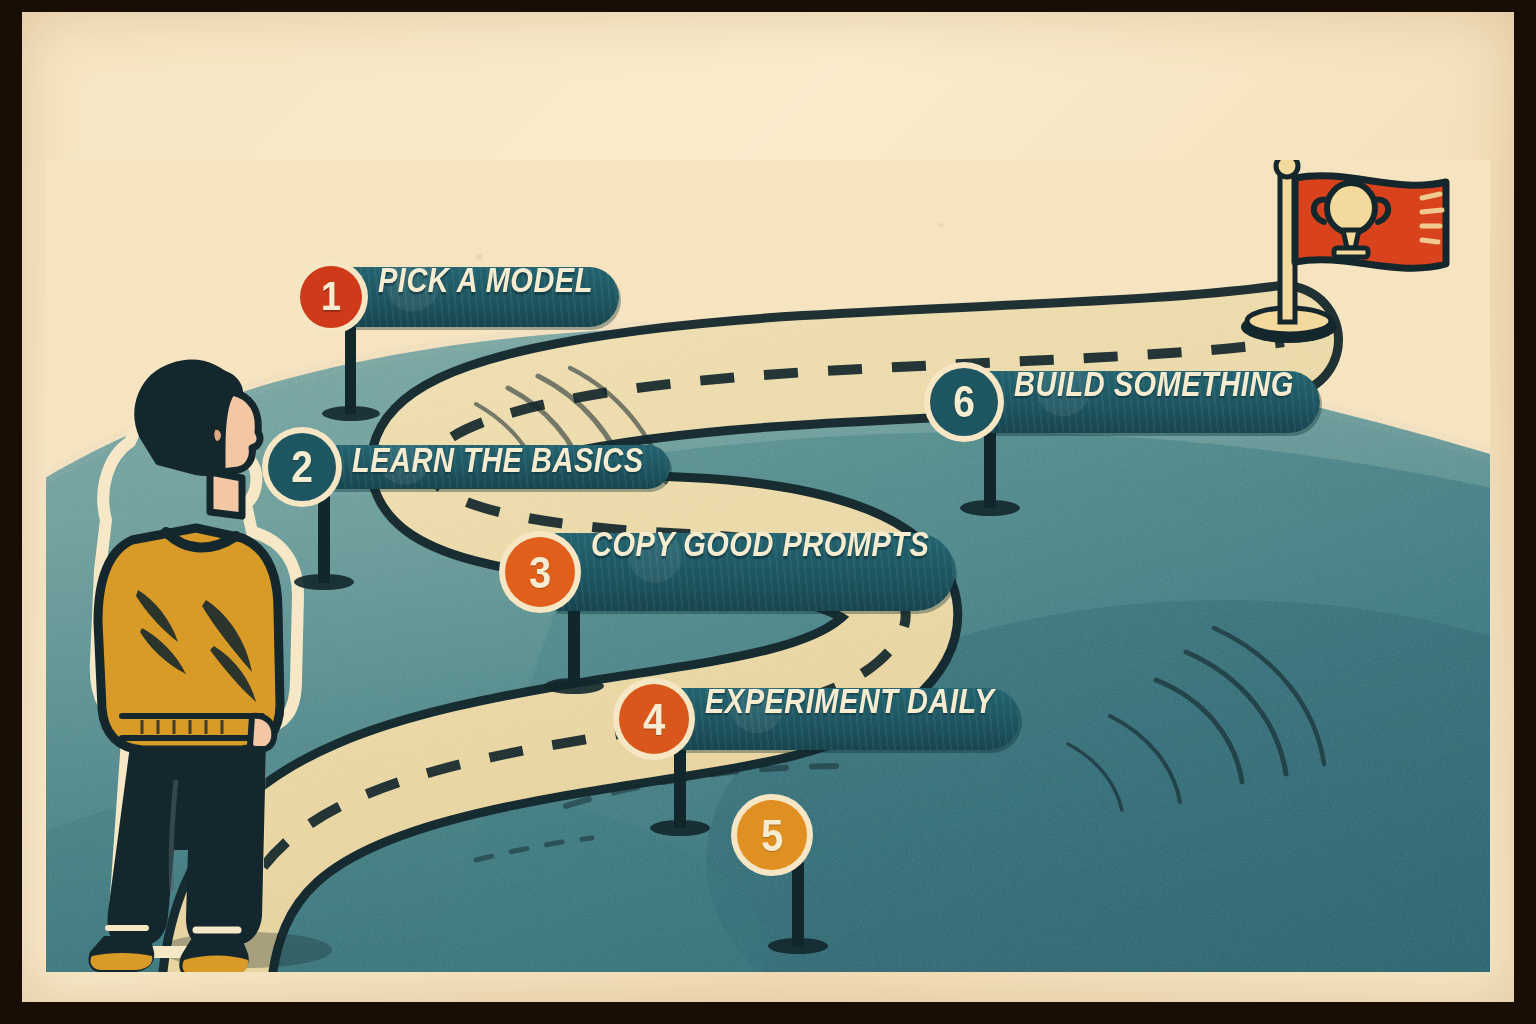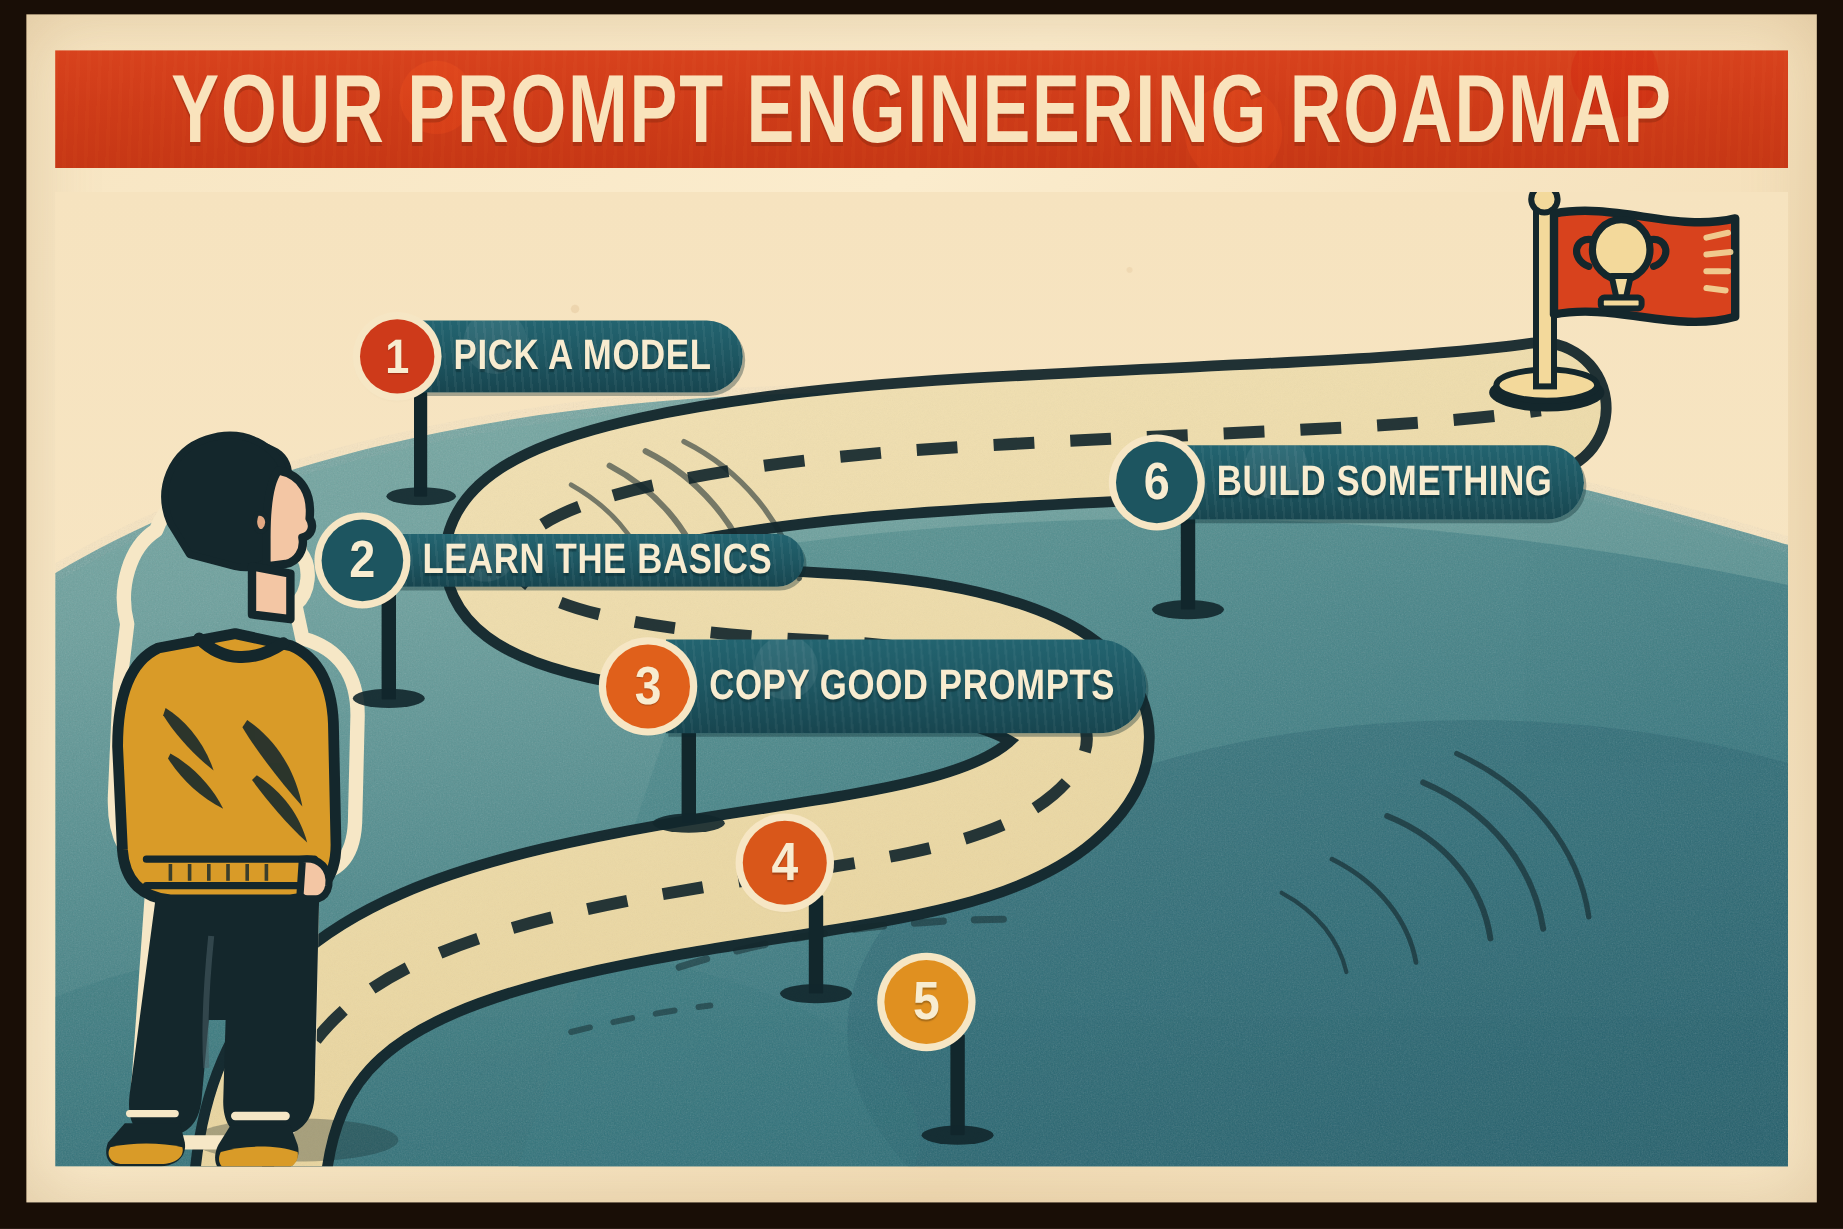--- a/index.html
+++ b/index.html
@@ -89,23 +89,24 @@
   }
   .badge span{
     font-weight:bold;color:#f8ecd0;
     transform:scaleY(1.12);
     text-shadow:0 1px 1px rgba(0,0,0,.25);
   }
   .pill{
     position:relative;z-index:2;
     background:linear-gradient(180deg,#236470 0%,#1d5560 55%,#17454f 100%);
     color:#f8ecd0;
-    display:flex;align-items:center;
+    display:flex;
     border-radius:0 46px 46px 0;
     box-shadow:2px 3px 0 rgba(10,40,45,.35);
+    font-style:italic;
   }
   .pill:before{
     content:"";position:absolute;inset:0;border-radius:0 46px 46px 0;
     background-image:
       repeating-linear-gradient(85deg, rgba(255,255,255,.05) 0 2px, transparent 2px 7px),
       radial-gradient(circle at 25% 30%, rgba(255,255,255,.07) 0 26px, transparent 27px);
     pointer-events:none;
   }
   .pill span{
     position:relative;
@@ -126,23 +127,20 @@
     opacity:.9;
   }
 </style>
 </head>
 <body>
 
 <div id="poster">
   <div class="frame-outer"></div>
   <div class="paper"></div>
 
-  <div class="banner">
-    <div class="banner-title">YOUR PROMPT ENGINEERING ROADMAP</div>
-  </div>
 
   <div class="scene">
 
     <svg viewBox="0 0 1444 812">
       <defs>
 
         <filter id="grain">
           <feTurbulence type="fractalNoise" baseFrequency="0.85" numOctaves="4" seed="7"></feTurbulence>
           <feColorMatrix type="saturate" values="0"></feColorMatrix>
           <feComponentTransfer>
@@ -372,20 +370,23 @@
         <span style="font-size:29px;">COPY GOOD PROMPTS</span>
       </div>
     </div>
     <div class="post" style="left:522px;top:436px;width:12px;height:90px;"></div>
     <div class="post-base" style="left:498px;top:518px;width:60px;height:16px;"></div>
 
     <div class="sign" style="left:573px;top:524px;">
       <div class="badge" style="width:70px;height:70px;background:#d9571a;margin-right:-20px;">
         <span style="font-size:40px;">4</span>
       </div>
+      <div class="pill" style="height:62px;padding:0 26px 0 36px;">
+        <span style="font-size:29px;">EXPERIMENT DAILY</span>
+      </div>
     </div>
     <div class="post" style="left:628px;top:586px;width:12px;height:82px;"></div>
     <div class="post-base" style="left:604px;top:660px;width:60px;height:16px;"></div>
 
     <div class="sign" style="left:691px;top:640px;">
       <div class="badge" style="width:70px;height:70px;background:#e09020;margin-right:-20px;">
         <span style="font-size:40px;">5</span>
       </div>
     </div>
     <div class="post" style="left:746px;top:702px;width:12px;height:84px;"></div>

